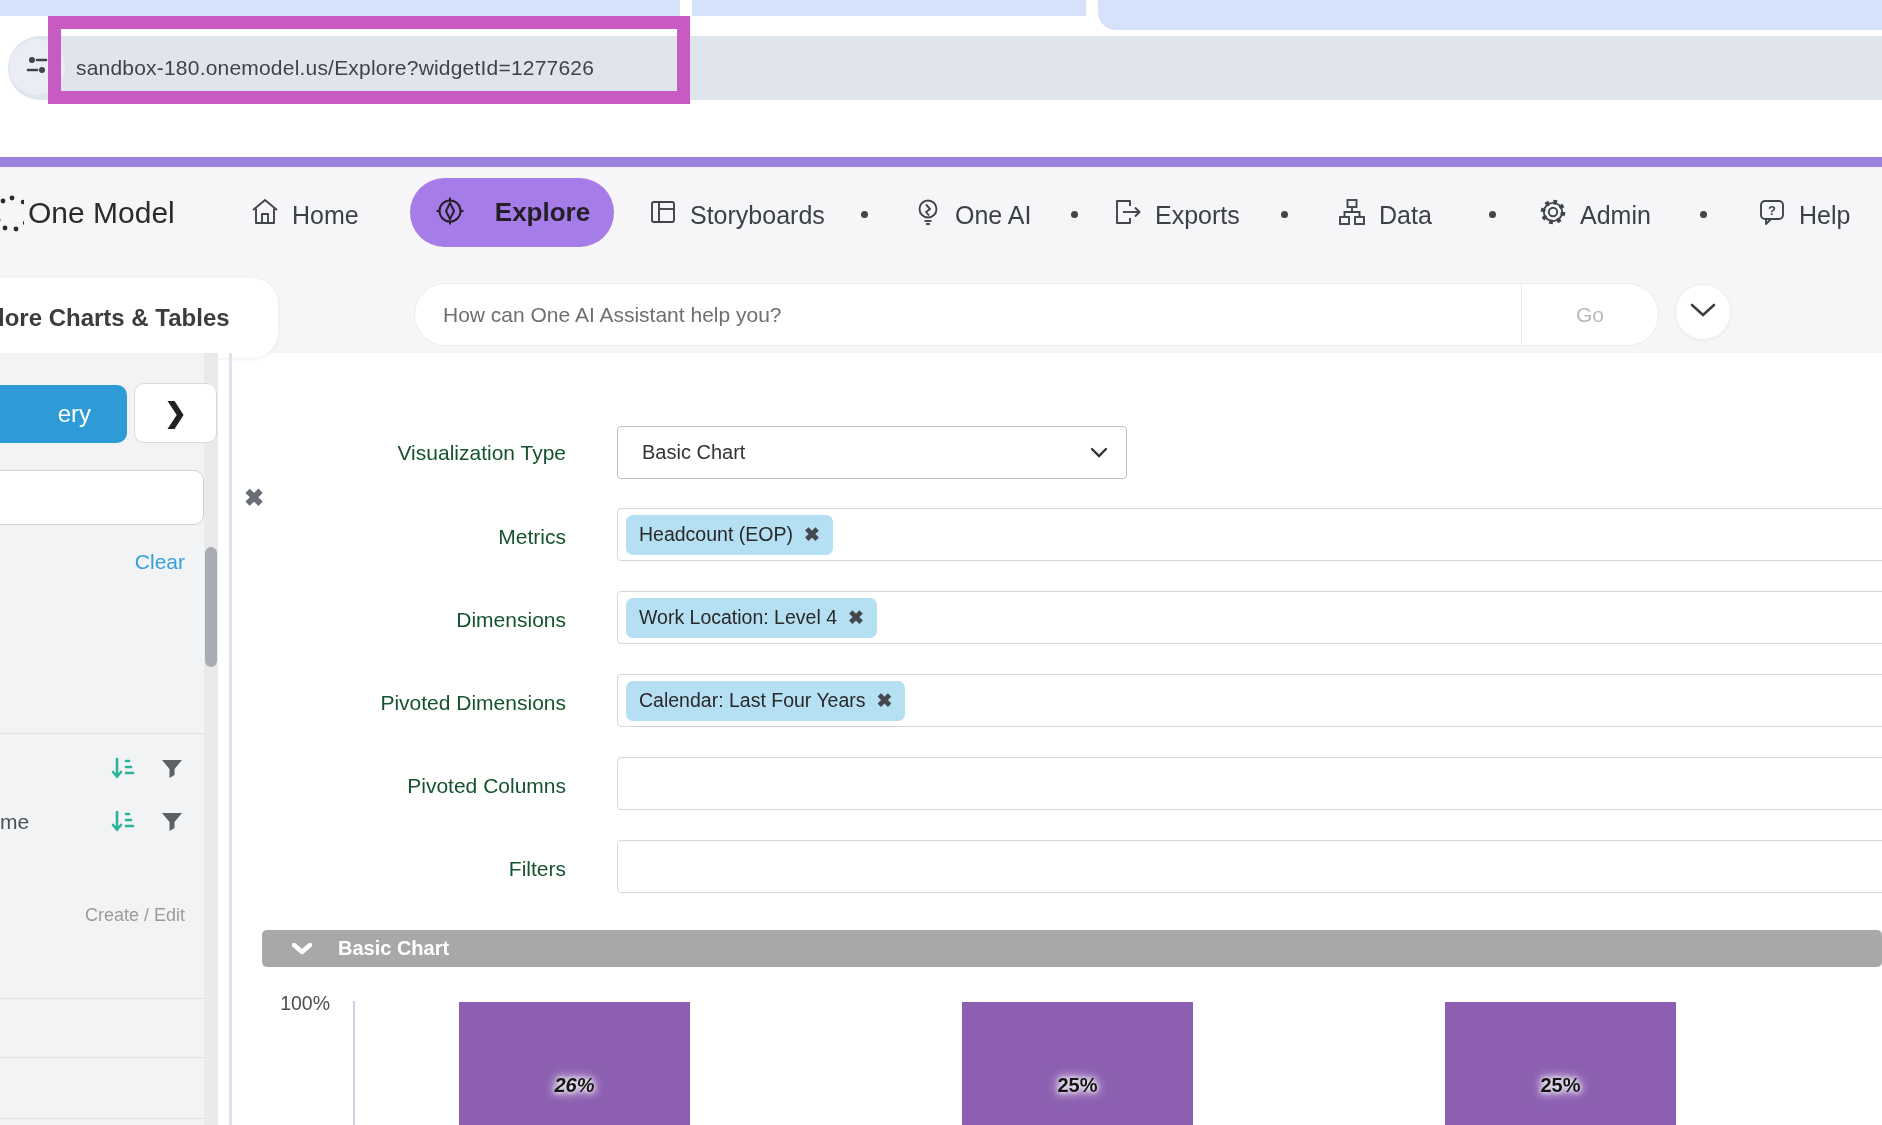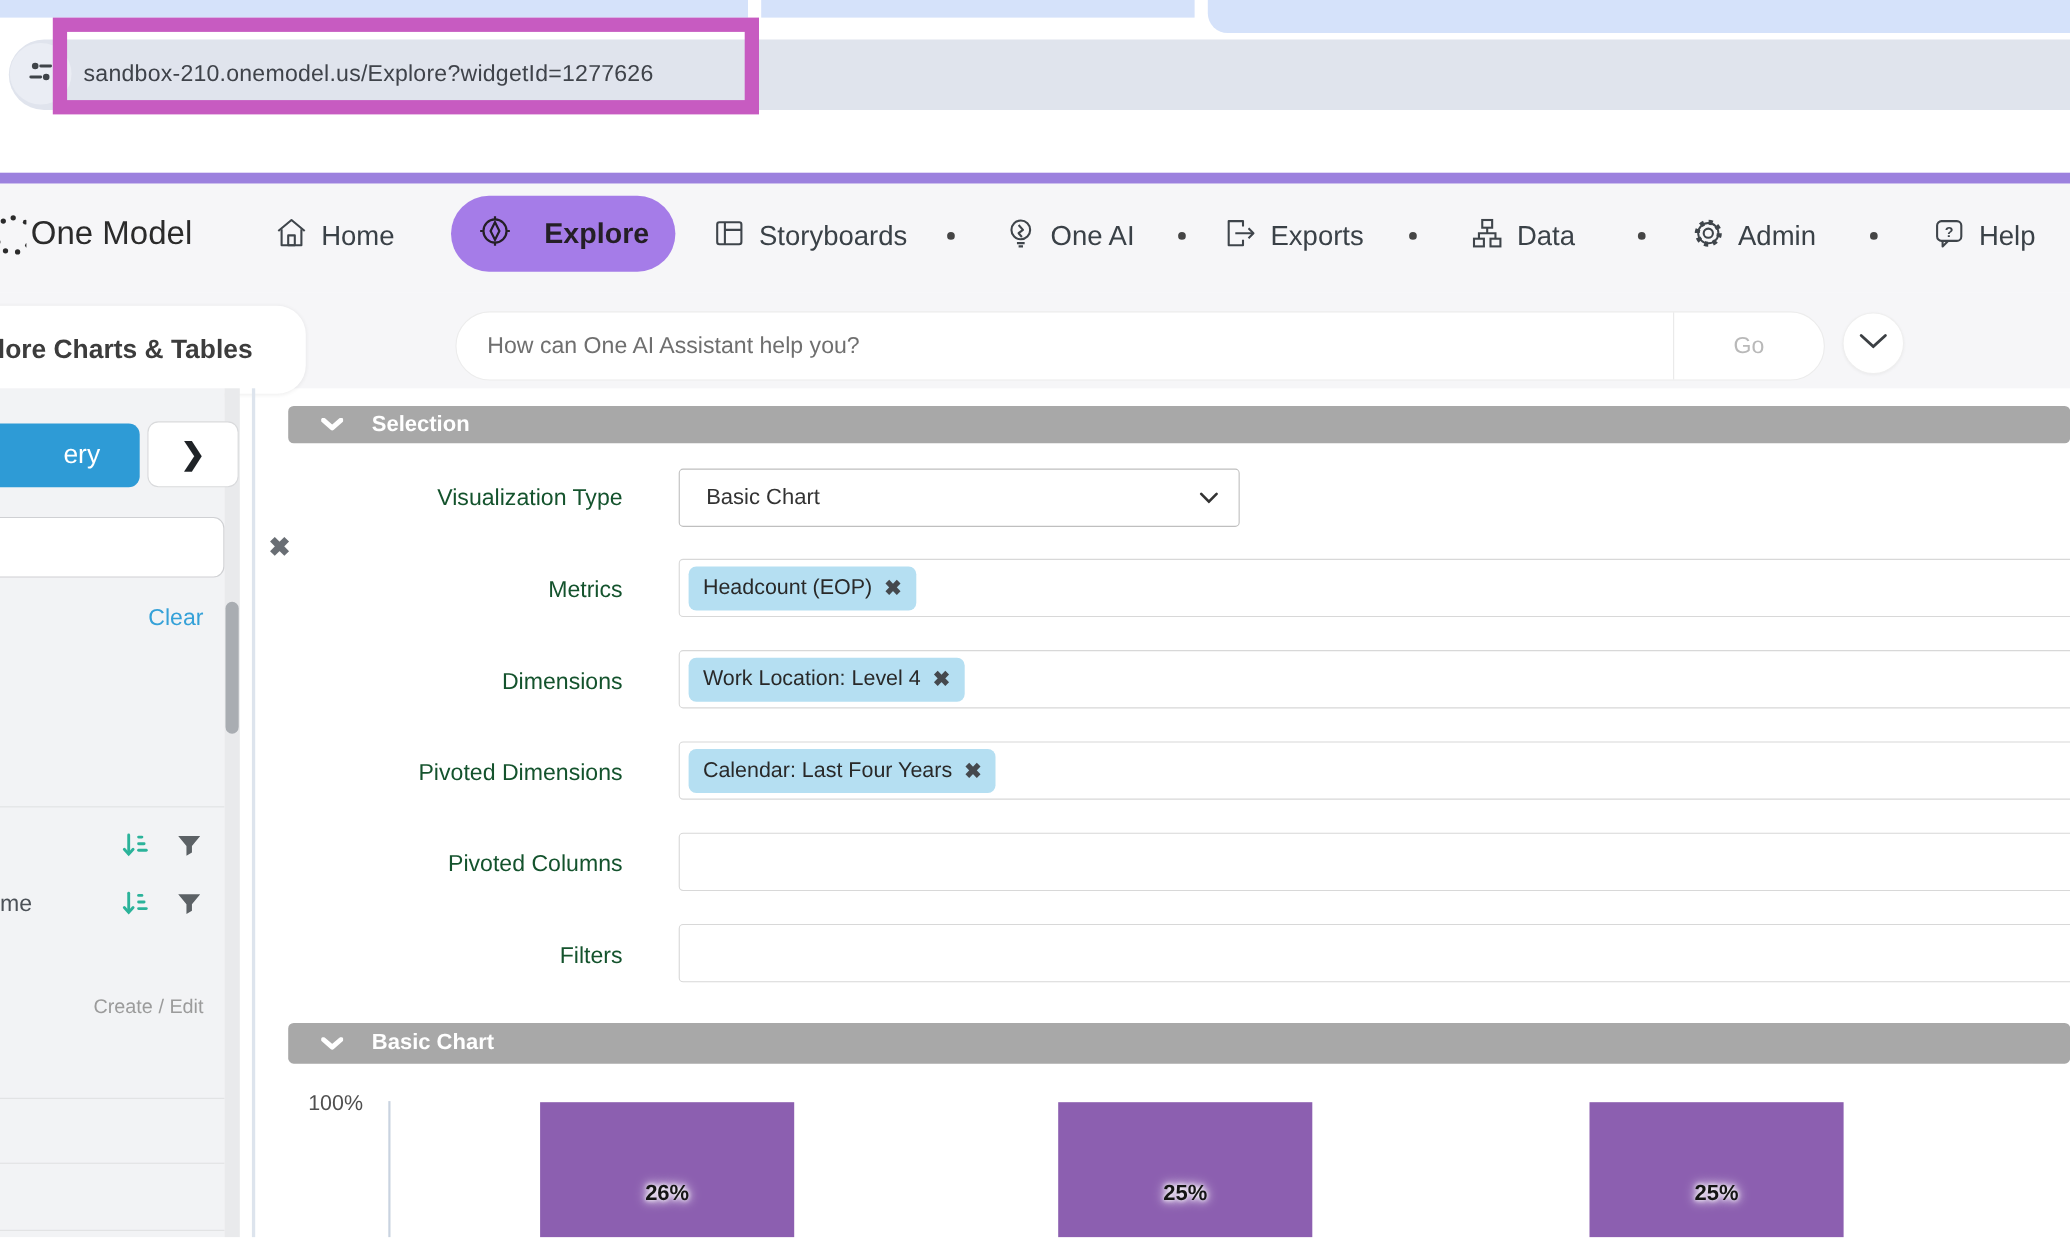--- a/index.html
+++ b/index.html
@@ -99,21 +99,21 @@
         white-space:nowrap;}
   .chip .x{margin-left:11px;font-size:19px;font-weight:bold;color:#45494e;}
 
   
   #ytick{left:230px;top:992px;width:100px;text-align:right;font-size:19.5px;color:#4f4f4f;}
   #yaxis{left:353px;top:1001px;width:2px;height:124px;background:#c9d3e0;}
   .bar{position:absolute;top:1002px;width:231px;height:123px;background:#8c5fb0;}
   .bar span{position:absolute;top:72px;left:0;width:100%;text-align:center;
             font-size:20px;font-weight:bold;color:#151515;
             text-shadow:0 0 4px #fff,0 0 8px #fff,0 0 13px #fff;}
-  #bar-0{left:491px;} #bar-1{left:962px;} #bar-2{left:1445px;}
+  #bar-0{left:459px;font-style:italic;} #bar-1{left:962px;} #bar-2{left:1445px;}
 </style>
 </head>
 <body>
 
 <div id="screen">
 
   <div class="tabseg" id="tabseg-a"></div>
   <div class="tabseg" id="tabseg-b"></div>
   <div class="tabseg" id="tabseg-c"></div>
 
@@ -121,21 +121,21 @@
   <div class="abs" id="site-btn">
     <span>
       <svg width="30" height="30" viewBox="0 0 30 30" fill="none" stroke="#3f4449" stroke-width="2.6" stroke-linecap="round">
         <circle cx="10" cy="10" r="3" fill="#3f4449" stroke="none"></circle>
           <line x1="15" y1="10" x2="24" y2="10"></line>
         <line x1="6" y1="20" x2="15" y2="20"></line>
           <circle cx="20" cy="20" r="3" fill="#3f4449" stroke="none"></circle>
       </svg>
     </span>
   </div>
-  <div class="abs" id="url-text">sandbox-210.onemodel.us/Explore?widgetId=1277626</div>
+  <div class="abs" id="url-text">sandbox-180.onemodel.us/Explore?widgetId=1277626</div>
   <div class="abs" id="hl-box"></div>
 
   <div class="abs" id="purple-line"></div>
   <div class="abs" id="navbar"></div>
 
   <div class="abs" id="logo-mark">
     <svg width="44" height="44" viewBox="0 0 44 44" fill="#2b2b2b">
       <g transform="translate(22,22)">
         <circle cx="0" cy="-16" r="2.4"></circle>
           <circle cx="11" cy="-12" r="2.2"></circle>
@@ -319,26 +319,20 @@
           <path d="M2 4 H22 L14.5 13 V19 L9.5 22 V13 Z" fill="#5c6165"></path>
         </svg>
     </span>
   </div>
 
   <div class="abs" id="create-edit">Create / Edit</div>
   <div class="sb-divider" style="top:998px"></div>
   <div class="sb-divider" style="top:1057px"></div>
   <div class="sb-divider" style="top:1118px"></div>
 
-  <div class="sec-header" id="sec-selection">
-    <svg width="20" height="12" viewBox="0 0 20 12" fill="none" stroke="#fff" stroke-width="4.5" stroke-linecap="round" stroke-linejoin="round">
-      <polyline points="2,2 10,9 18,2"></polyline>
-    </svg>
-    <span class="t">Selection</span>
-  </div>
 
   <div class="form-label" style="top:441px">Visualization Type</div>
   <div class="field" id="viz-select" style="top:426px">
     <span class="val">Basic Chart</span>
     <svg width="18" height="11" viewBox="0 0 18 11" fill="none" stroke="#333" stroke-width="2.4" stroke-linecap="round">
       <polyline points="2,2 9,9 16,2"></polyline>
     </svg>
   </div>
 
   <div class="form-label" style="top:525px">Metrics</div>

